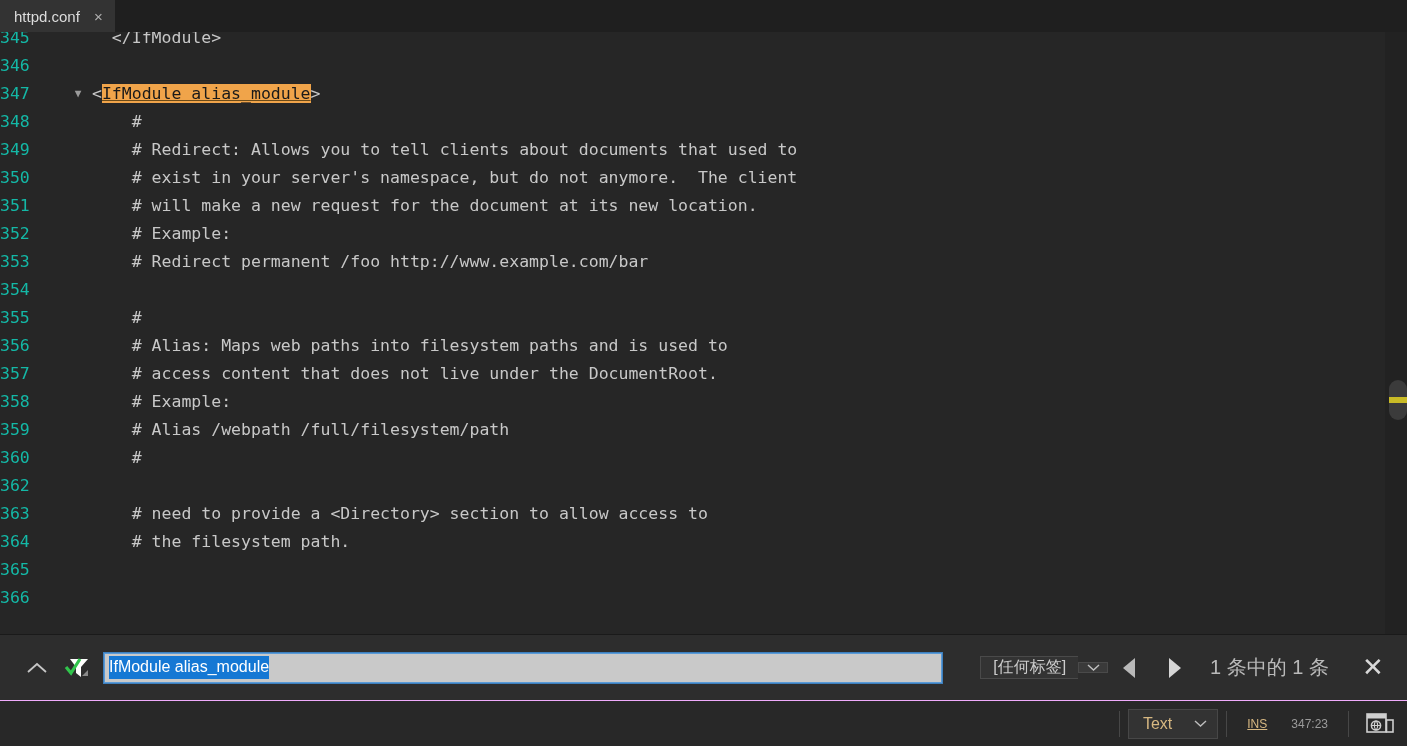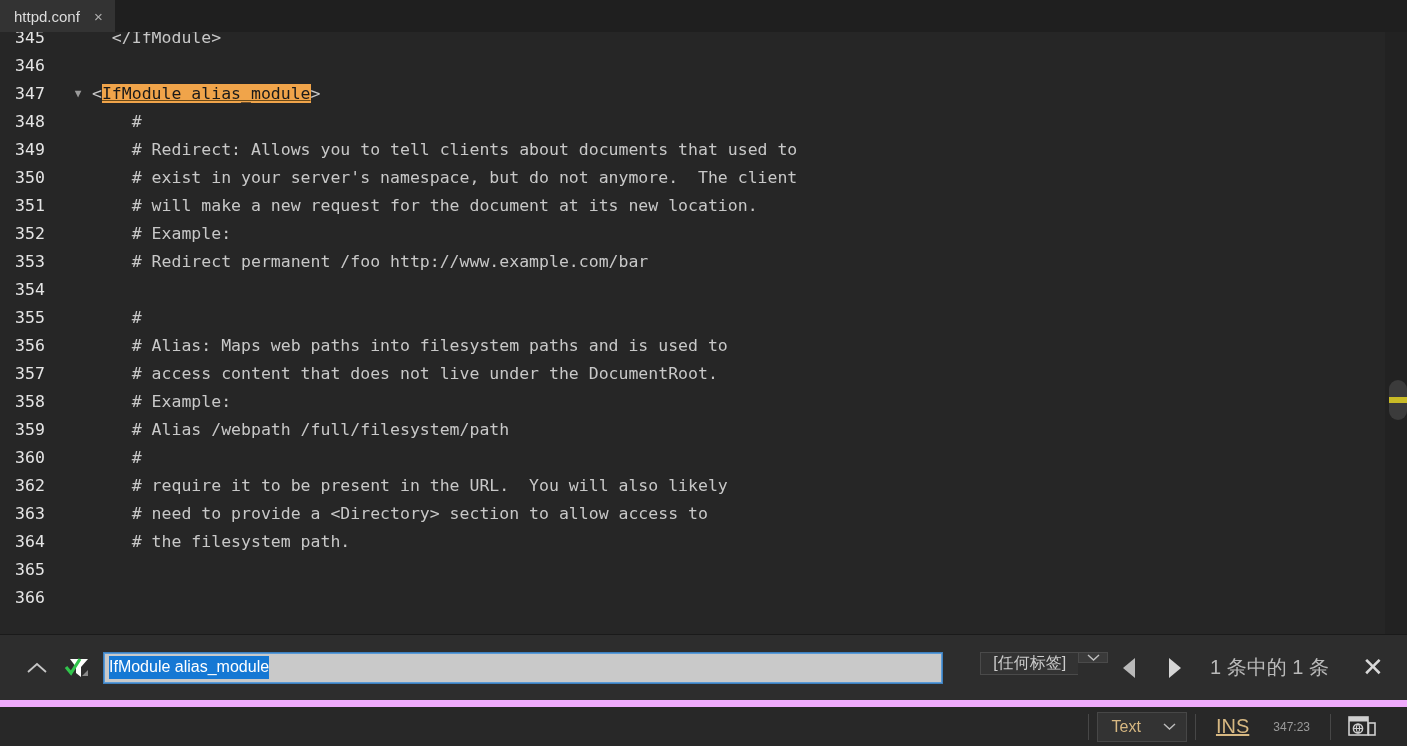--- a/index.html
+++ b/index.html
@@ -56,23 +56,23 @@
   }
   .line {
     display: flex;
     height: 28px;
     align-items: center;
     white-space: pre;
   }
   .gutter {
     width: 66px;
     min-width: 66px;
-    text-align: center;
+    text-align: left;
     padding-right: 6px;
-    color: #e5e5e5;
+    color: #14b8a6;
     font-size: 16.5px;
     user-select: none;
   }
   .fold {
     width: 24px; min-width: 24px;
     text-align: center;
     color: #9a9a9a;
     font-size: 11px;
     user-select: none;
   }
@@ -142,21 +142,21 @@
   }
   .find-input .sel {
     background: #1578d4;
     color: #ffffff;
     font-size: 16px;
     font-family: "Liberation Sans", sans-serif;
     padding: 1px 0 2px 0;
     line-height: 1.2;
   }
   .tag-select {
-    display: flex; align-items: flex-start;
+    display: flex; align-items: center;
     height: 32px;
     margin-left: 32px;
     flex: 0 0 auto;
     cursor: pointer;
   }
   .tag-select .val {
     background: #333333;
     border: 1px solid #4a4a4a;
     border-right: none;
     color: #cccccc;
@@ -189,24 +189,24 @@
     display: flex; align-items: center; justify-content: center;
     color: #d8d8d8; font-size: 26px; font-weight: 300;
     cursor: pointer; margin-left: 4px;
   }
 
   
   .statusbar {
     flex: 0 0 46px;
     height: 46px;
     background: #282828;
-    border-top: 7px solid #f0abfc;
+    border-top: 1px solid #f0abfc;
     display: flex; align-items: center;
     justify-content: flex-end;
-    padding-right: 28px;
+    padding-right: 10px;
     gap: 0;
   }
   .sb-sep {
     width: 1px; height: 26px;
     background: #474747;
     margin: 0 8px;
   }
   .sb-select {
     display: flex; align-items: center;
     background: #333333;
@@ -214,21 +214,21 @@
     height: 30px;
     padding: 0 10px 0 14px;
     gap: 22px;
     color: #d7b882;
     font-size: 16px;
     cursor: pointer;
   }
   .sb-select .caret { color: #bdbdbd; font-size: 11px; }
   .sb-ins {
     color: #d7b882;
-    font-size: 20px;
+    font-size: 12px;
     text-decoration: underline;
     padding: 0 12px;
     cursor: pointer;
   }
   .sb-pos {
     color: #9a9a9a;
     font-size: 12px;
     padding: 0 12px;
   }
   .sb-preview {
@@ -261,21 +261,21 @@
         <div class="line"><div class="gutter">351</div><div class="fold"></div><div class="code">    # will make a new request for the document at its new location.</div></div>
         <div class="line"><div class="gutter">352</div><div class="fold"></div><div class="code">    # Example:</div></div>
         <div class="line"><div class="gutter">353</div><div class="fold"></div><div class="code">    # Redirect permanent /foo http://www.example.com/bar</div></div>
         <div class="line"><div class="gutter">354</div><div class="fold"></div><div class="code"></div></div>
         <div class="line"><div class="gutter">355</div><div class="fold"></div><div class="code">    #</div></div>
         <div class="line"><div class="gutter">356</div><div class="fold"></div><div class="code">    # Alias: Maps web paths into filesystem paths and is used to</div></div>
         <div class="line"><div class="gutter">357</div><div class="fold"></div><div class="code">    # access content that does not live under the DocumentRoot.</div></div>
         <div class="line"><div class="gutter">358</div><div class="fold"></div><div class="code">    # Example:</div></div>
         <div class="line"><div class="gutter">359</div><div class="fold"></div><div class="code">    # Alias /webpath /full/filesystem/path</div></div>
         <div class="line"><div class="gutter">360</div><div class="fold"></div><div class="code">    #</div></div>
-        <div class="line"><div class="gutter">362</div><div class="fold"></div><div class="code">    # require it to be present in the URL.  You will also likely</div></div>
+        <div class="line"><div class="gutter">362</div><div class="fold"></div></div>
         <div class="line"><div class="gutter">363</div><div class="fold"></div><div class="code">    # need to provide a &lt;Directory&gt; section to allow access to</div></div>
         <div class="line"><div class="gutter">364</div><div class="fold"></div><div class="code">    # the filesystem path.</div></div>
         <div class="line"><div class="gutter">365</div><div class="fold"></div><div class="code"></div></div>
         <div class="line"><div class="gutter">366</div><div class="fold"></div><div class="code"></div></div>
       </div>
 
     <div class="vscroll">
       <div class="vthumb"></div>
       <div class="vmark"></div>
     </div>

